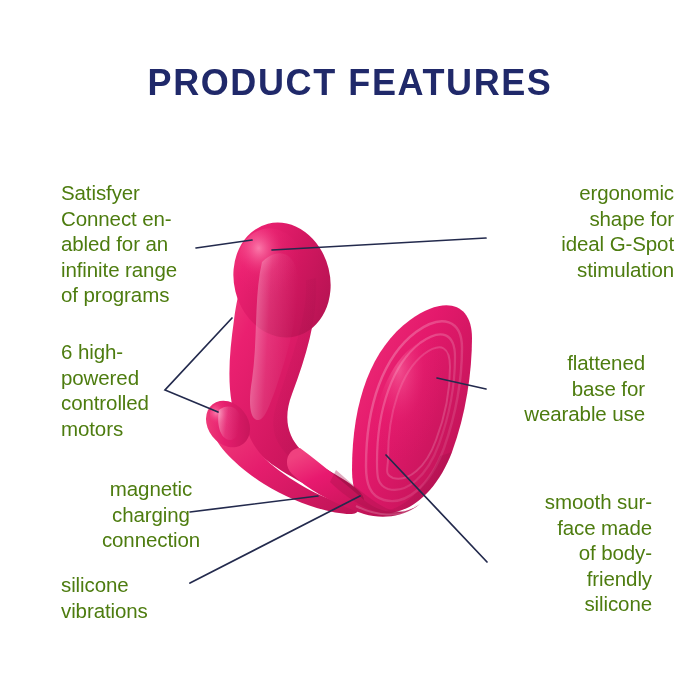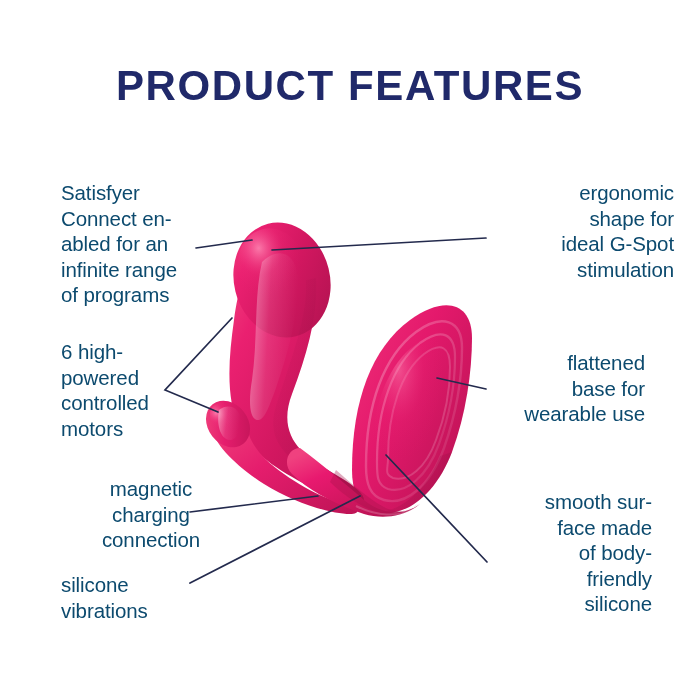--- a/index.html
+++ b/index.html
@@ -7,30 +7,30 @@
   body{
     width:700px; height:700px;
     font-family:"Liberation Sans", sans-serif;
     position:relative; overflow:hidden;
   }
   #canvas{ position:relative; width:700px; height:700px; background:#ffffff; }
 
   #title{
     position:absolute; top:62px; left:0; width:700px;
     text-align:center;
-    font-size:42px;
+    font-size:36px;
     font-weight:bold;
     letter-spacing:1.6px;
     color:#20296a;
     font-family:"Liberation Sans", sans-serif;
   }
 
   .callout{
     position:absolute;
-    color:#0c4a6e;
+    color:#4d7c0f;
     font-size:20.5px;
     line-height:25.5px;
     font-weight:500;
     font-family:"Liberation Sans", sans-serif;
     white-space:pre-line;
     letter-spacing:-0.1px;
   }
   .left{ text-align:left; }
   .right{ text-align:right; }
 

